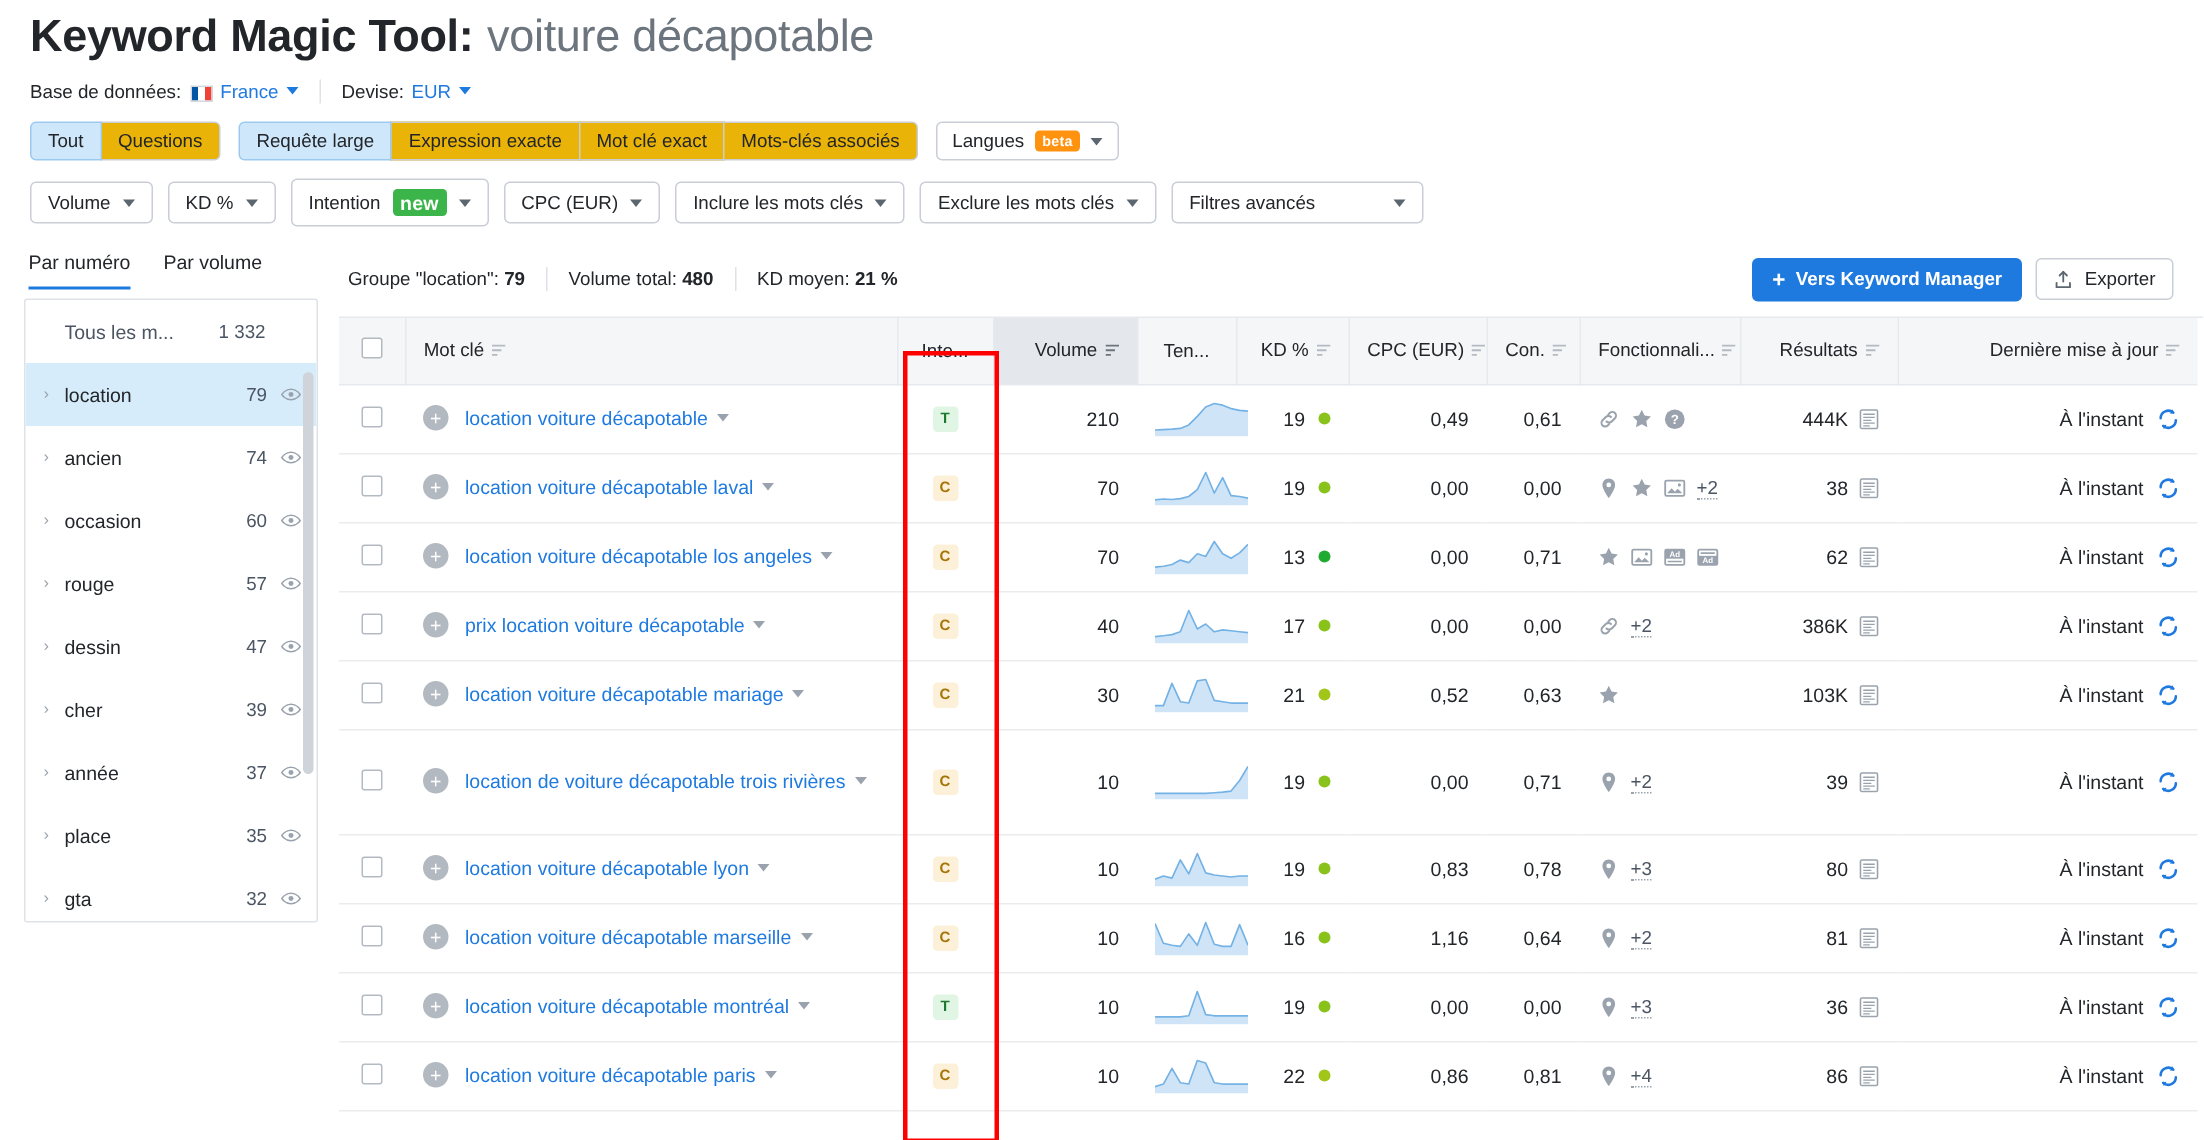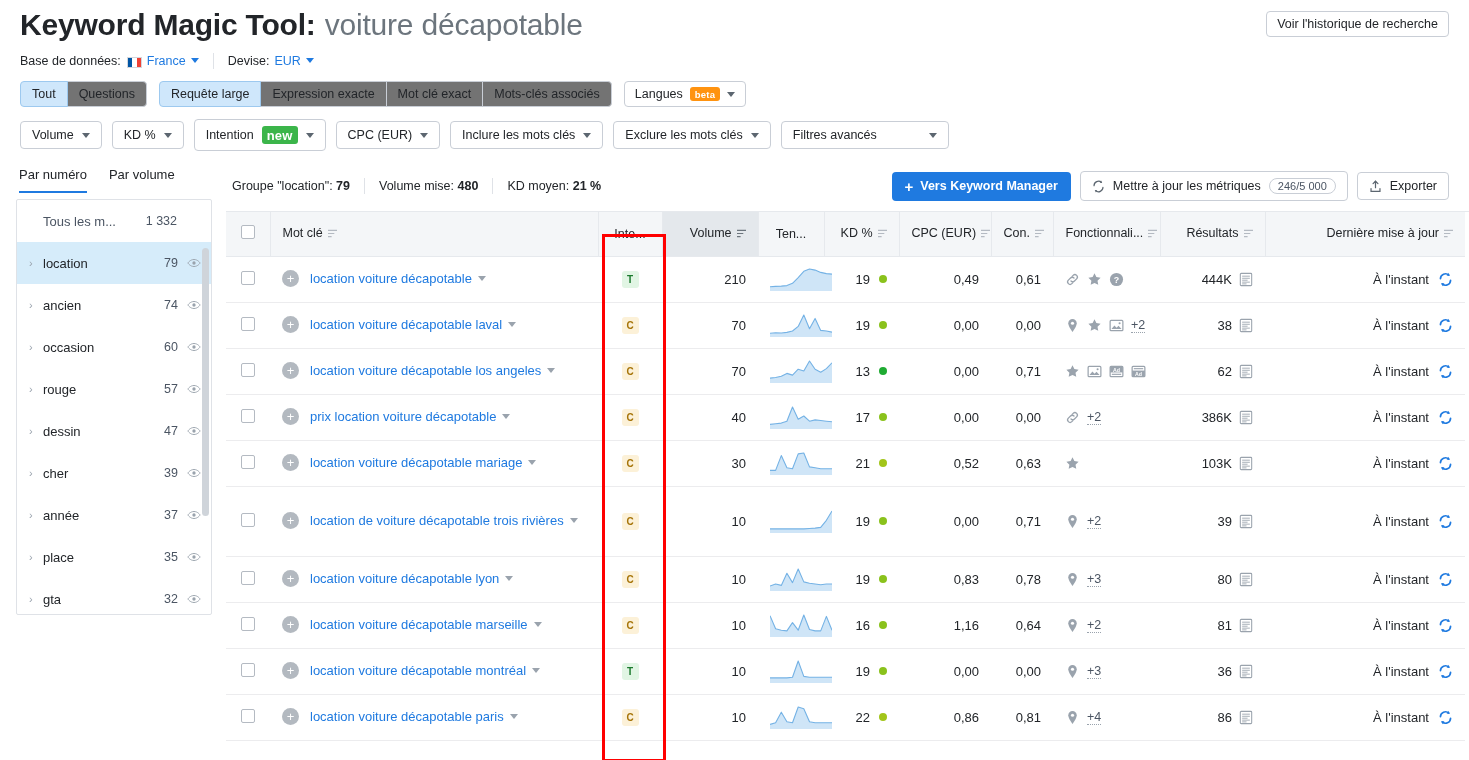--- a/index.html
+++ b/index.html
@@ -33,21 +33,21 @@
   .caret { display:inline-block; width:0; height:0; margin-left:5px;
            border-left:4px solid transparent; border-right:4px solid transparent;
            border-top:5px solid #1f7ae0; position:relative; top:-1px; }
   .vdiv { width:1px; height:16px; background:#dfe2e7; margin:0 14px; }
 
   
   .filters { padding:12px 20px 0 20px; }
   .tabgroup { display:flex; align-items:center; }
   .seg { display:flex; }
   .seg .chip {
-    border:1px solid #c9ced6; background:#737373; font-size:12.5px; color:#222529;
+    border:1px solid #c9ced6; background:#eab308; font-size:12.5px; color:#222529;
     padding:5px 11px; cursor:pointer; margin-left:-1px;
     font-family:"Liberation Sans", sans-serif; white-space:nowrap;
   }
   .seg .chip:first-child { margin-left:0; border-radius:4px 0 0 4px; }
   .seg .chip:last-child { border-radius:0 4px 4px 0; }
   .chip.active { background:#cfe7fb; border-color:#9dc9ef; position:relative; z-index:2; }
   .langbtn {
     display:flex; align-items:center; gap:7px;
     border:1px solid #c9ced6; background:#fff; border-radius:4px;
     font-size:12.5px; padding:5px 10px; margin-left:12px; cursor:pointer;
@@ -151,21 +151,20 @@
   .annot { position:absolute; border:3px solid #ff0000; pointer-events:none; z-index:50; }
 </style>
 </head>
 <body>
 
 <div class="page-header">
   <div class="title-row">
     <span class="title-main">Keyword Magic Tool:</span>
     <span class="title-term">voiture décapotable</span>
   </div>
-  <button class="history-btn">Voir l'historique de recherche</button>
   <div class="subhead">
     <span class="lbl">Base de données:</span>
     <span class="flag"></span>
     <span class="lnk">France</span>
     <span class="caret"></span>
     <span class="vdiv"></span>
     <span class="lbl">Devise:</span>
     <span class="lnk" style="margin-left:5px">EUR</span>
     <span class="caret"></span>
   </div>
@@ -338,36 +337,27 @@
           </div>
         </div>
       <div class="side-scroll"></div>
     </div>
   </div>
 
   <div class="main">
     <div class="toolbar">
       <span class="stat"><span>Groupe "location":</span> <b>79</b></span>
       <span class="tdiv"></span>
-      <span class="stat"><span>Volume mise:</span> <b>480</b></span>
+      <span class="stat"><span>Volume total:</span> <b>480</b></span>
       <span class="tdiv"></span>
       <span class="stat"><span>KD moyen:</span> <b>21 %</b></span>
       <span class="spacer"></span>
       <button class="btn-primary">
         <span style="font-size:15px;line-height:1">+</span>
         <span>Vers Keyword Manager</span>
-      </button>
-      <button class="btn-ghost">
-        <svg width="13" height="13" viewBox="0 0 16 16">
-          <path d="M2.5 7a5.5 5.5 0 0 1 9.2-4.1M13.5 9A5.5 5.5 0 0 1 4.3 13.1" stroke="#5c6670" stroke-width="1.5" fill="none" stroke-linecap="round"></path>
-          <path d="M11.2 0.6l1 2.6-2.7 0.4z" fill="#5c6670"></path>
-          <path d="M4.8 15.4l-1-2.6 2.7-0.4z" fill="#5c6670"></path>
-        </svg>
-        <span>Mettre à jour les métriques</span>
-        <span class="pill">246/5 000</span>
       </button>
       <button class="btn-ghost">
         <svg width="13" height="13" viewBox="0 0 16 16">
           <path d="M8 1.5v8" stroke="#5c6670" stroke-width="1.5" fill="none" stroke-linecap="round"></path>
           <path d="M5 4.5L8 1.5l3 3" stroke="#5c6670" stroke-width="1.5" fill="none" stroke-linecap="round" stroke-linejoin="round"></path>
           <path d="M2.5 10.5v3.5h11v-3.5" stroke="#5c6670" stroke-width="1.5" fill="none" stroke-linecap="round"></path>
         </svg>
         <span>Exporter</span>
       </button>
     </div>

